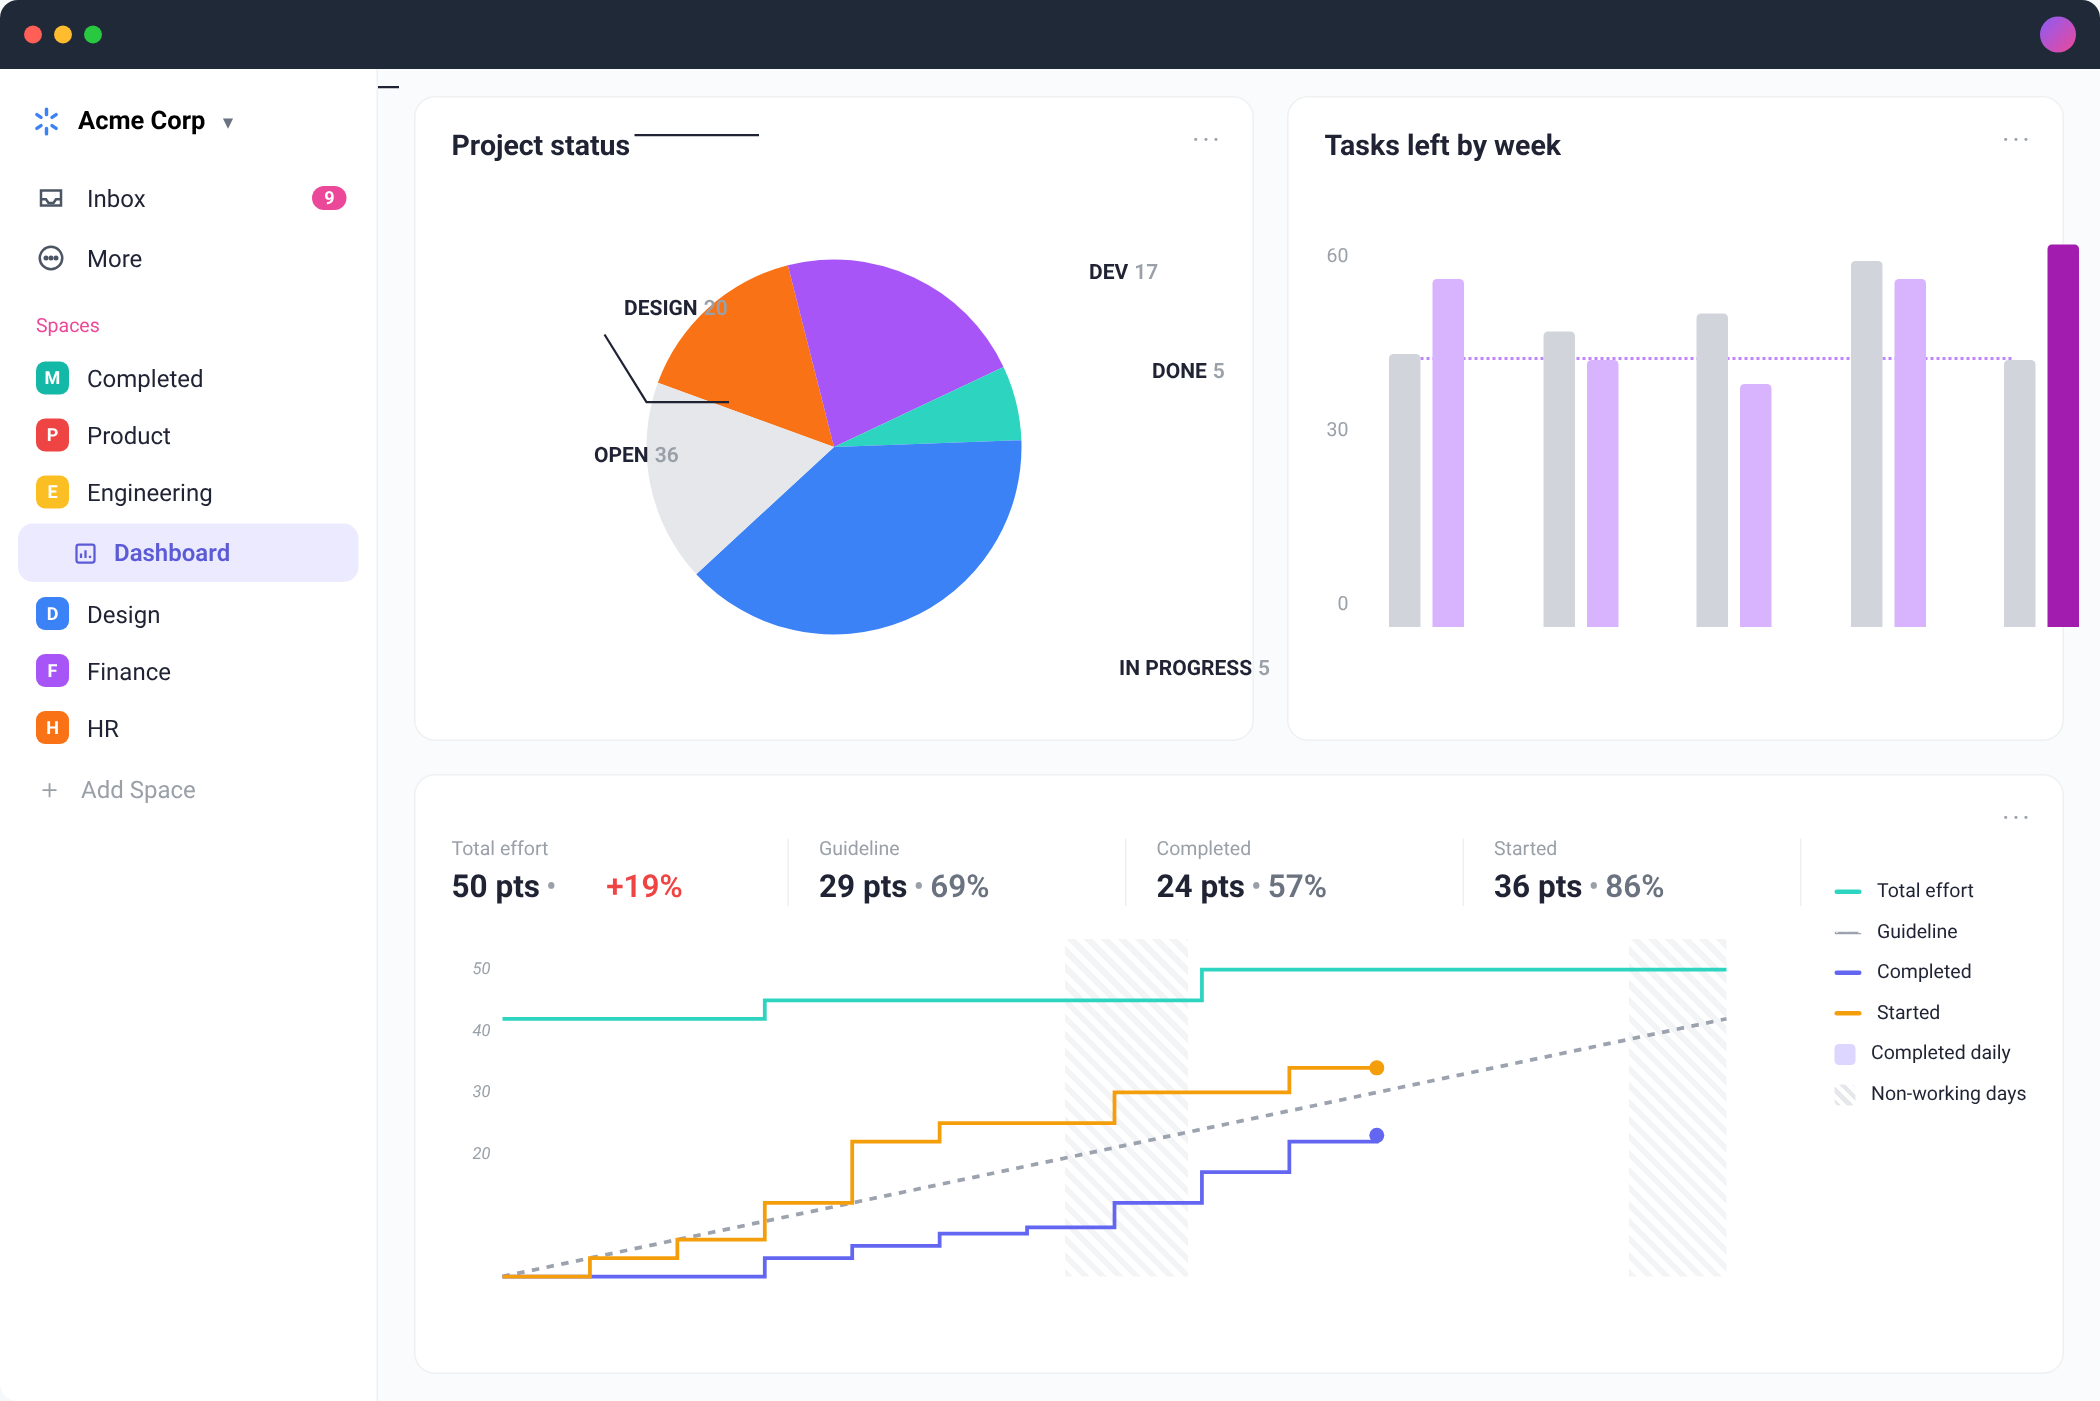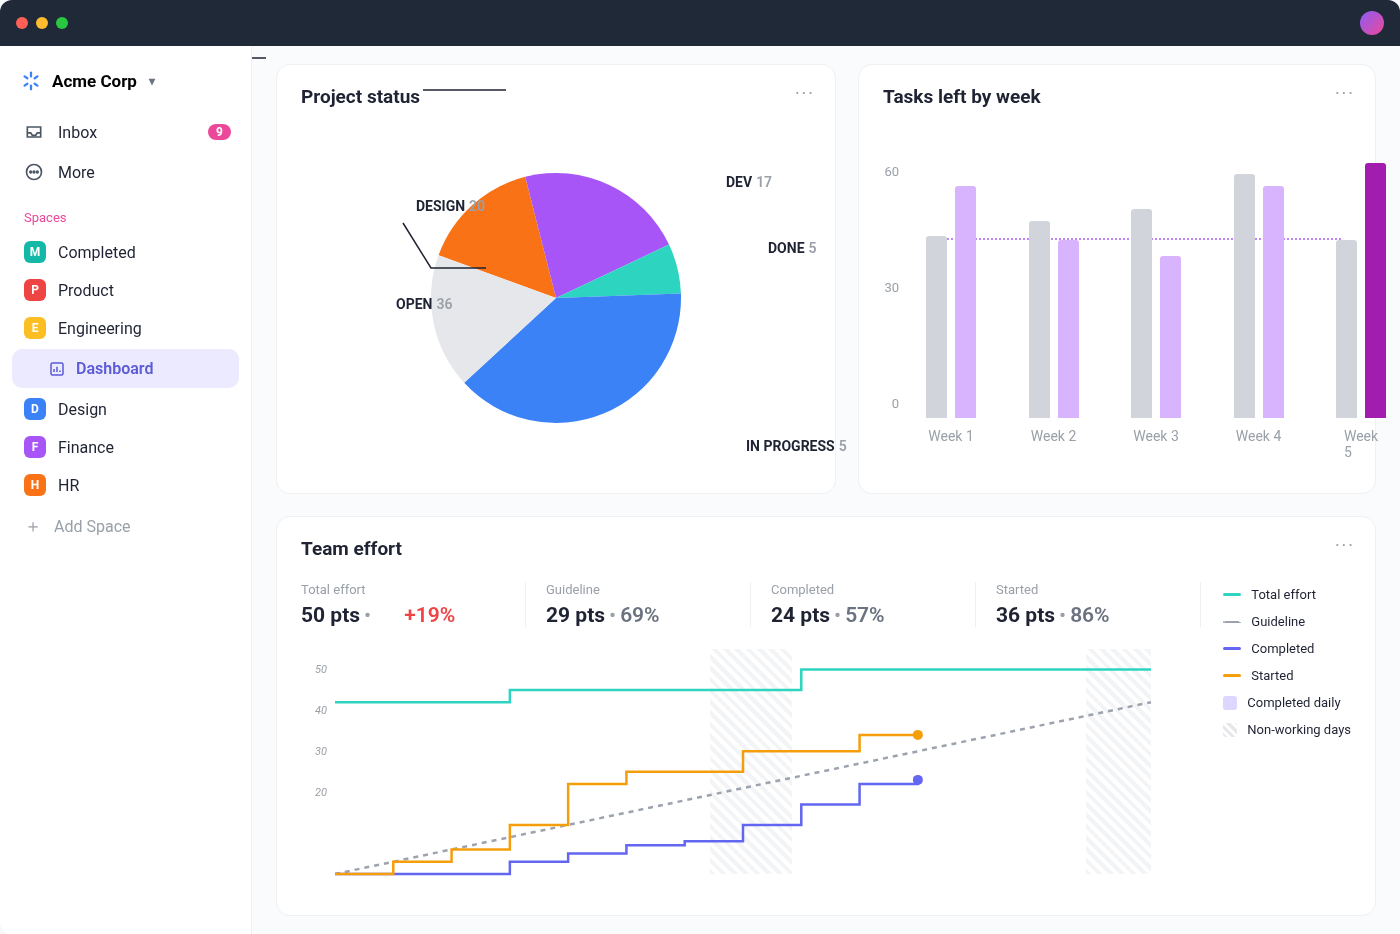--- a/index.html
+++ b/index.html
@@ -231,33 +231,25 @@
               </div>
               <div class="bar-group" style="left: 302.5px;">
                 <div class="bar" style="height:243.6px;background:#d1d5db"></div>
                 <div class="bar" style="height:232px;background:#d8b4fe"></div>
               </div>
               <div class="bar-group" style="left: 405px;">
                 <div class="bar" style="height:177.86666666666665px;background:#d1d5db"></div>
                 <div class="bar" style="height:255.2px;background:#a21caf"></div>
               </div>
             </div>
-          <div class="x-labels" id="bar-xlabels">
-              <div class="x-lab" style="left:20px">Week 1</div>
-              <div class="x-lab" style="left:122.5px">Week 2</div>
-              <div class="x-lab" style="left:225px">Week 3</div>
-              <div class="x-lab" style="left:327.5px">Week 4</div>
-              <div class="x-lab" style="left:430px">Week 5</div>
-            </div>
         </div>
       </div>
     </div>
 
     <div class="card effort-card">
-      <div class="card-title">Team effort</div>
       <div class="card-menu">···</div>
       <div class="effort-stats" id="effort-stats">
           <div class="stat">
         <div class="stat-label">Total effort</div>
         <div class="stat-val">50 pts<span class="sep">•</span><span class="pct pos">+19%</span></div>
       </div>
           <div class="stat">
         <div class="stat-label">Guideline</div>
         <div class="stat-val">29 pts<span class="sep">•</span><span class="pct ">69%</span></div>
       </div>

